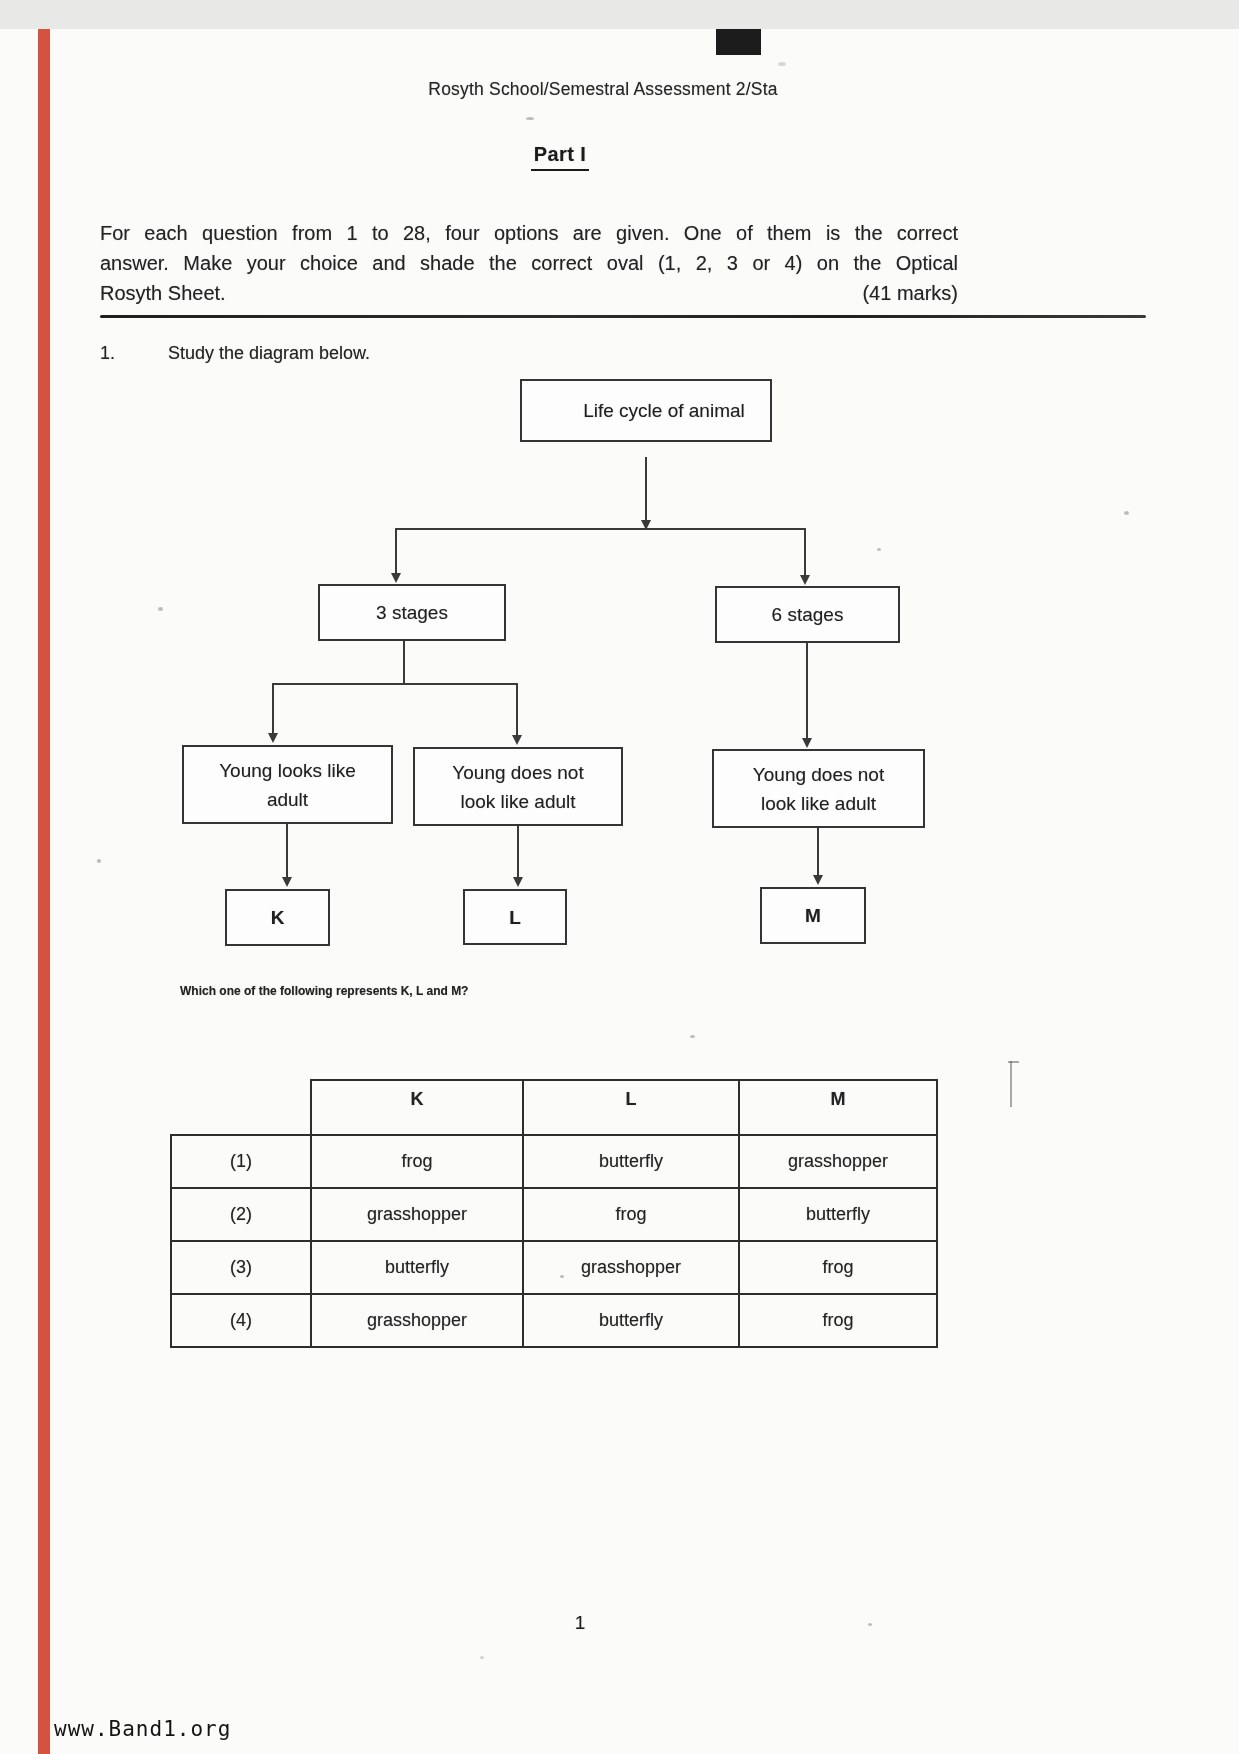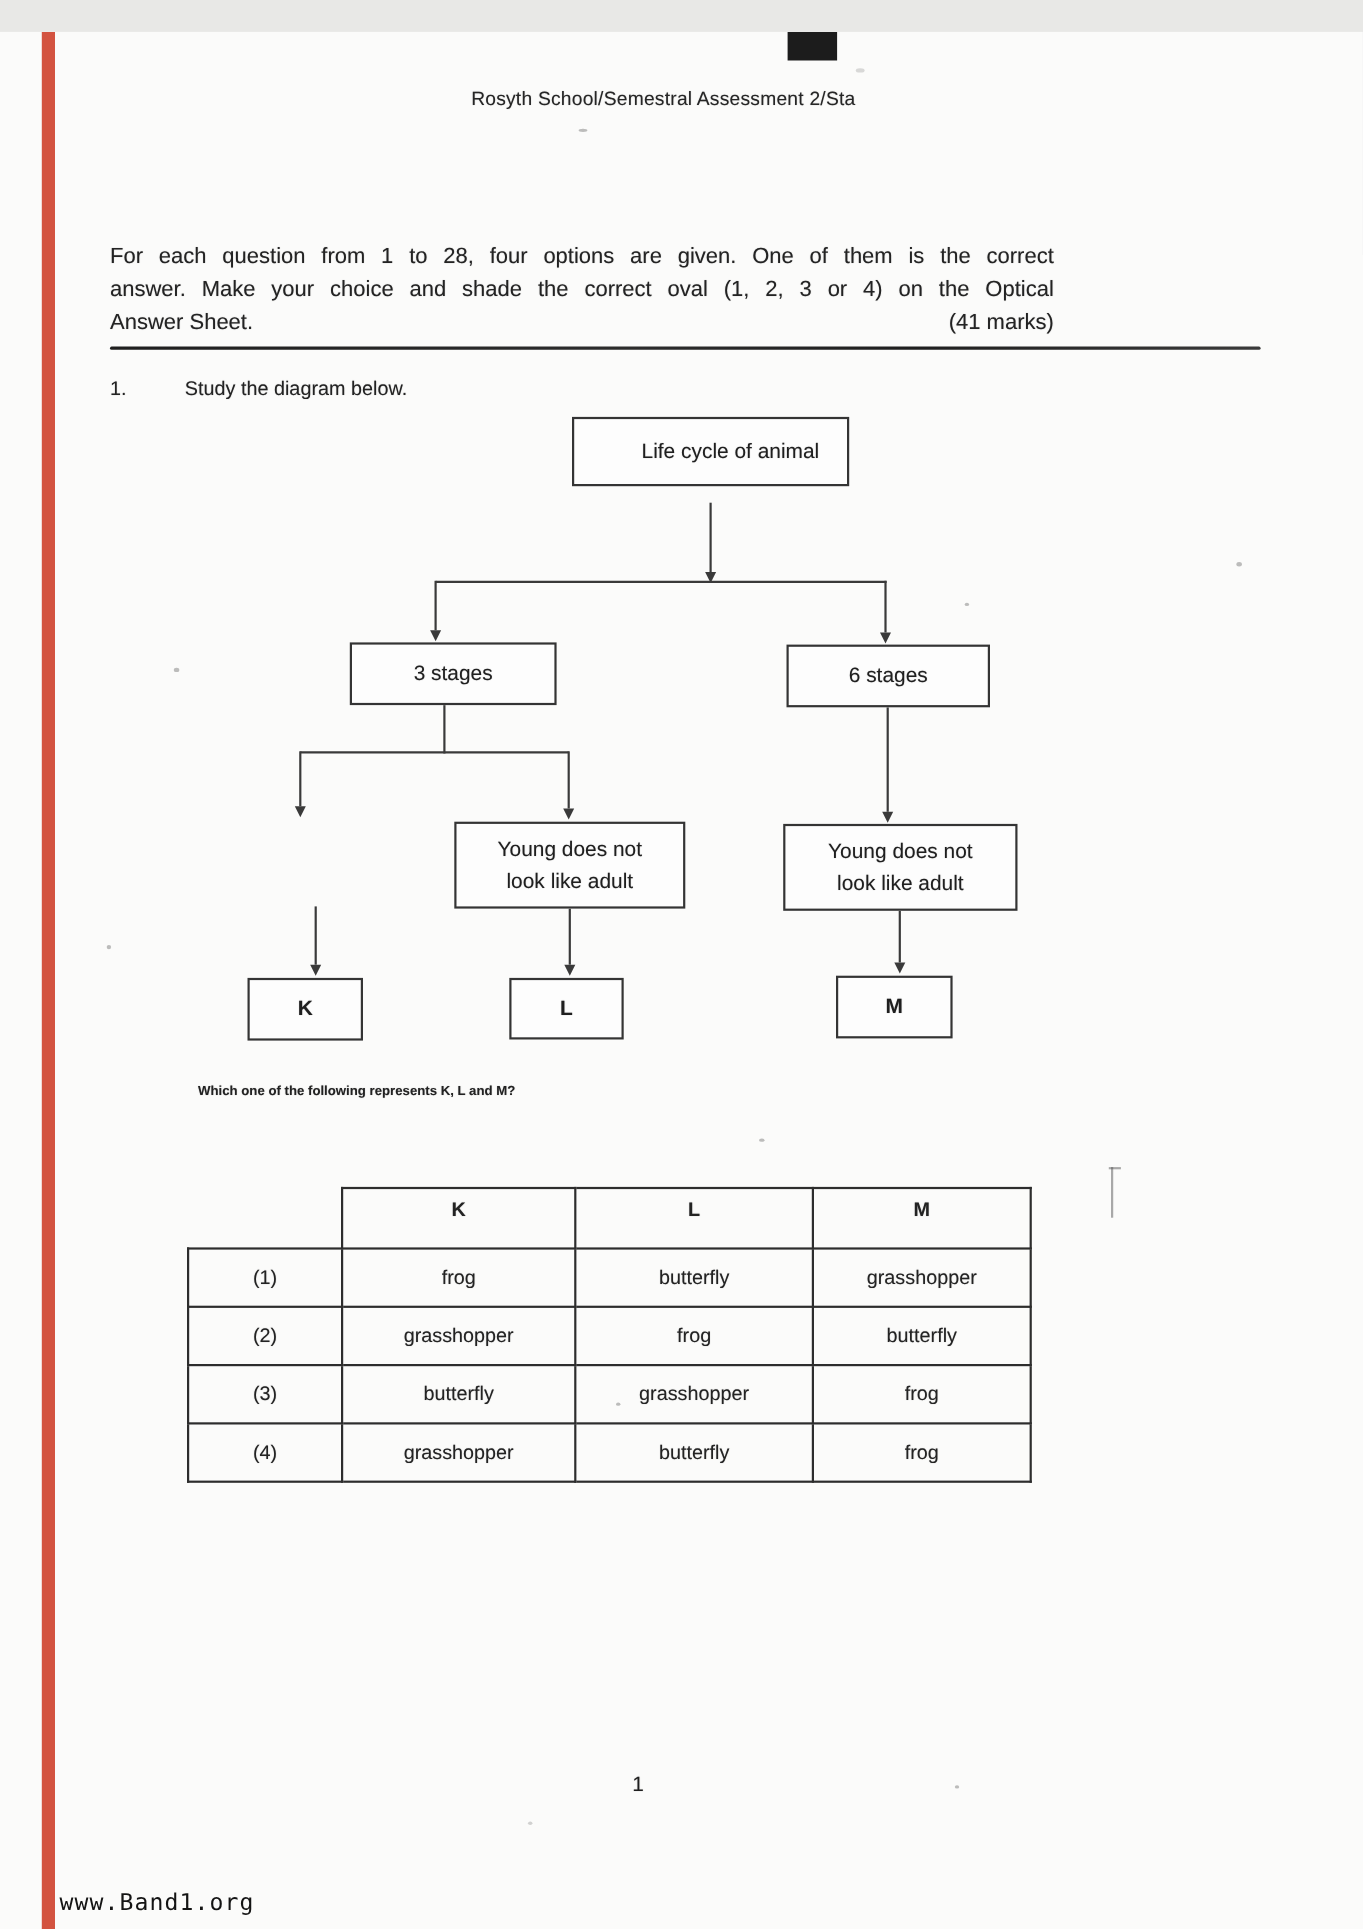--- a/index.html
+++ b/index.html
@@ -95,26 +95,29 @@
   <div class="abs speck" style="left:1124px;top:482px;width:5px;height:4px;"></div>
   <div class="abs speck" style="left:877px;top:519px;width:4px;height:3px;"></div>
   <div class="abs speck" style="left:158px;top:578px;width:5px;height:4px;"></div>
   <div class="abs speck" style="left:97px;top:830px;width:4px;height:4px;"></div>
   <div class="abs speck" style="left:690px;top:1006px;width:5px;height:3px;"></div>
   <div class="abs speck" style="left:560px;top:1246px;width:4px;height:3px;"></div>
   <div class="abs speck" style="left:868px;top:1594px;width:4px;height:3px;"></div>
   <div class="abs speck" style="left:480px;top:1627px;width:4px;height:3px;opacity:.3;"></div>
 
   <div class="abs doc-header scan-text">Rosyth School/Semestral Assessment 2/Sta</div>
+  <div class="abs part-title-wrap">
+    <span class="part-title scan-text">Part I</span>
+  </div>
 
   <div class="abs instructions scan-text">
     <div class="jline">For each question from 1 to 28, four options are given. One of them is the correct</div>
     <div class="jline">answer. Make your choice and shade the correct oval (1, 2, 3 or 4) on the Optical</div>
     <div class="lastline">
-      <span>Answer Sheet.</span>
+      <span>Rosyth Sheet.</span>
       <span>(41 marks)</span>
     </div>
   </div>
 
   <div class="abs rule"></div>
 
   <div class="abs qline scan-text">
     <span class="qnum">1.</span>
     <span class="qtext">Study the diagram below.</span>
   </div>
@@ -155,20 +158,24 @@
   </div>
 
   <div class="abs dbox scan-text" style="left:318px;top:555px;width:188px;height:57px;">
     <span>3 stages</span>
   </div>
 
   <div class="abs dbox scan-text" style="left:715px;top:557px;width:185px;height:57px;">
     <span>6 stages</span>
   </div>
 
+  <div class="abs dbox scan-text" style="left:182px;top:716px;width:211px;height:79px;">
+    <span>Young looks like</span>
+    <span>adult</span>
+  </div>
 
   <div class="abs dbox scan-text" style="left:413px;top:718px;width:210px;height:79px;">
     <span>Young does not</span>
     <span>look like adult</span>
   </div>
 
   <div class="abs dbox scan-text" style="left:712px;top:720px;width:213px;height:79px;">
     <span>Young does not</span>
     <span>look like adult</span>
   </div>

